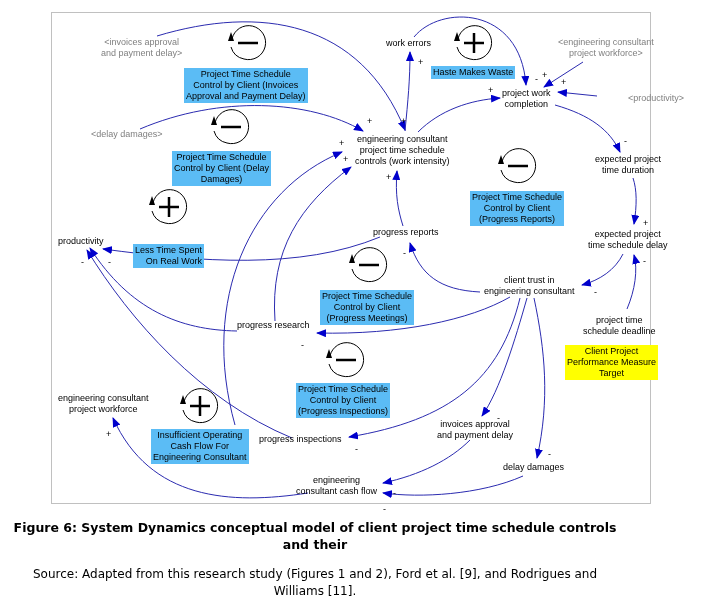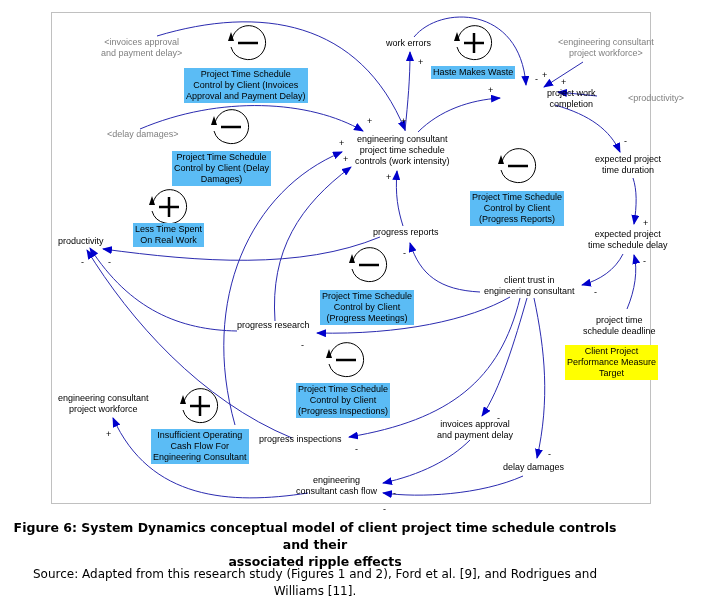--- a/index.html
+++ b/index.html
@@ -97,35 +97,35 @@
         <line x1="190" x2="210" y1="406" y2="406" stroke="#000" stroke-width="2.5"></line>
         <line x1="200" x2="200" y1="396" y2="416" stroke="#000" stroke-width="2.5"></line>
       </g>
     </g>
 </svg>
 
 <div class="var shadow" style="left:95px;top:37px;margin-left:6px;">
   <div>&lt;invoices approval</div>
   <div>and payment delay&gt;</div>
 </div>
-<div class="var shadow" style="left:91px;top:129px;margin-left:16px;">
+<div class="var shadow" style="left:91px;top:129px;">
   <div>&lt;delay damages&gt;</div>
 </div>
 <div class="var shadow" style="left:558px;top:37px;">
   <div>&lt;engineering consultant</div>
   <div>project workforce&gt;</div>
 </div>
 <div class="var shadow" style="left:628px;top:93px;">
   <div>&lt;productivity&gt;</div>
 </div>
 
 <div class="var" style="left:386px;top:38px;">
   <div>work errors</div>
 </div>
-<div class="var" style="left:502px;top:88px;margin-left:45px;">
+<div class="var" style="left:502px;top:88px;">
   <div>project work</div>
   <div>completion</div>
 </div>
 <div class="var" style="left:355px;top:134px;">
   <div>engineering consultant</div>
   <div>project time schedule</div>
   <div>controls (work intensity)</div>
 </div>
 <div class="var" style="left:595px;top:154px;">
   <div>expected project</div>
@@ -174,21 +174,21 @@
 <div class="lbl" style="left:184px;top:68px;">
   <div>Project Time Schedule</div>
   <div>Control by Client (Invoices</div>
   <div>Approval and Payment Delay)</div>
 </div>
 <div class="lbl" style="left:172px;top:151px;">
   <div>Project Time Schedule</div>
   <div>Control by Client (Delay</div>
   <div>Damages)</div>
 </div>
-<div class="lbl" style="left:133px;top:223px;">
+<div class="lbl" style="left:133px;top:244px;text-align:right;">
   <div>Less Time Spent</div>
   <div>On Real Work</div>
 </div>
 <div class="lbl" style="left:431px;top:66px;">
   <div>Haste Makes Waste</div>
 </div>
 <div class="lbl" style="left:470px;top:191px;">
   <div>Project Time Schedule</div>
   <div>Control by Client</div>
   <div>(Progress Reports)</div>
@@ -234,18 +234,17 @@
 <div class="sign" style="left:301px;top:341px;">-</div>
 <div class="sign" style="left:355px;top:445px;">-</div>
 <div class="sign" style="left:497px;top:414px;">-</div>
 <div class="sign" style="left:548px;top:450px;">-</div>
 <div class="sign" style="left:393px;top:489px;">-</div>
 <div class="sign" style="left:383px;top:505px;">-</div>
 <div class="sign" style="left:106px;top:430px;">+</div>
 
 <div class="caption" id="cap-title">
   <div>Figure 6: System Dynamics conceptual model of client project time schedule controls and their</div>
-  <div>associated ripple effects</div>
 </div>
 <div class="caption" id="cap-source">
   <div>Source: Adapted from this research study (Figures 1 and 2), Ford et al. [9], and Rodrigues and</div>
   <div>Williams [11].</div>
 </div>
 
 </body></html>

